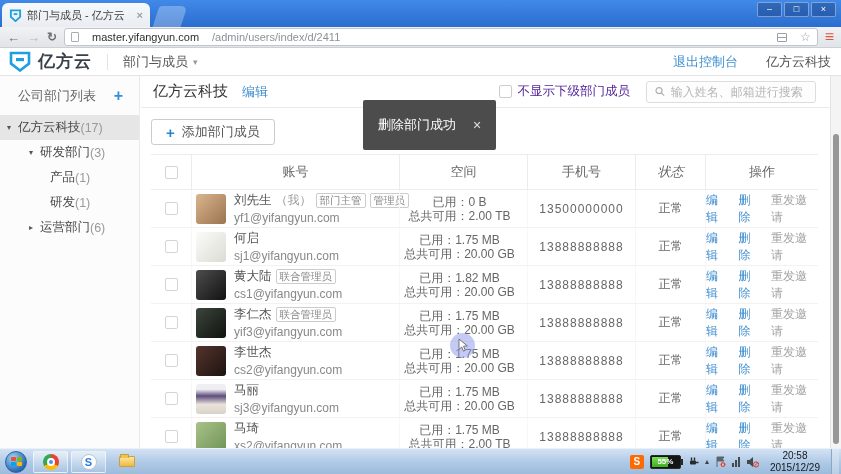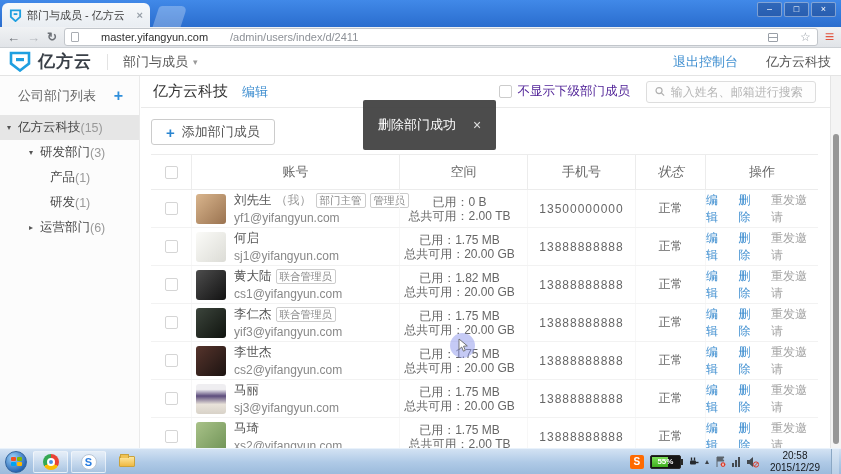--- a/index.html
+++ b/index.html
@@ -23,21 +23,21 @@
   .favicon{width:13px;height:13px;flex:none;}
 
   
   .toolbar{position:absolute;top:27px;left:0;right:0;height:21px;
            background:linear-gradient(#f0f2f4,#e1e4e8);border-bottom:1px solid #ccd0d4;
            display:flex;align-items:center;padding:0 7px;gap:7px;}
   .nav-arrow{font-size:13px;color:#6d7177;font-weight:bold;line-height:1;}
   .nav-arrow.fwd{color:#b2b6bc;}
   .reload{font-size:12px;color:#6d7177;font-weight:bold;}
   .urlbar{flex:1;height:16px;background:#fff;border:1px solid #c2c6cb;border-radius:3px;
-          display:flex;align-items:center;padding:8px 6px;gap:22px;font-size:11px;line-height:1;}
+          display:flex;align-items:center;padding:8px 6px;gap:13px;font-size:11px;line-height:1;}
   .doc-ic{width:8px;height:10px;border:1px solid #a9adb3;border-radius:1px;background:#fff;flex:none;}
   .url-host{color:#2e2e2e;}
   .url-path{color:#8d9197;}
   .star{color:#9aa0a8;font-size:12px;margin-left:auto;}
   .grid-ic{width:10px;height:9px;border:1px solid #9aa0a8;border-radius:1px;
            background:linear-gradient(#fff 45%,#9aa0a8 45%,#9aa0a8 55%,#fff 55%);}
   .menu-ic{color:#e2543e;font-size:16px;font-weight:bold;line-height:1;}
 
   
   .apphdr{position:absolute;top:48px;left:0;right:0;height:28px;background:#fff;
@@ -236,21 +236,21 @@
   </div>
 
   <div class="sidebar">
     <div class="sb-head">
       <span class="sb-title">公司部门列表</span>
       <span class="sb-plus">+</span>
     </div>
     <div class="tree-item sel lv0">
       <span class="caret">▾</span>
       <span>亿方云科技</span>
-      <span class="cnt">(15)</span>
+      <span class="cnt">(17)</span>
     </div>
     <div class="tree-item lv1">
       <span class="caret">▾</span>
       <span>研发部门</span>
       <span class="cnt">(3)</span>
     </div>
     <div class="tree-item lv2">
       <span>产品</span>
       <span class="cnt">(1)</span>
     </div>

